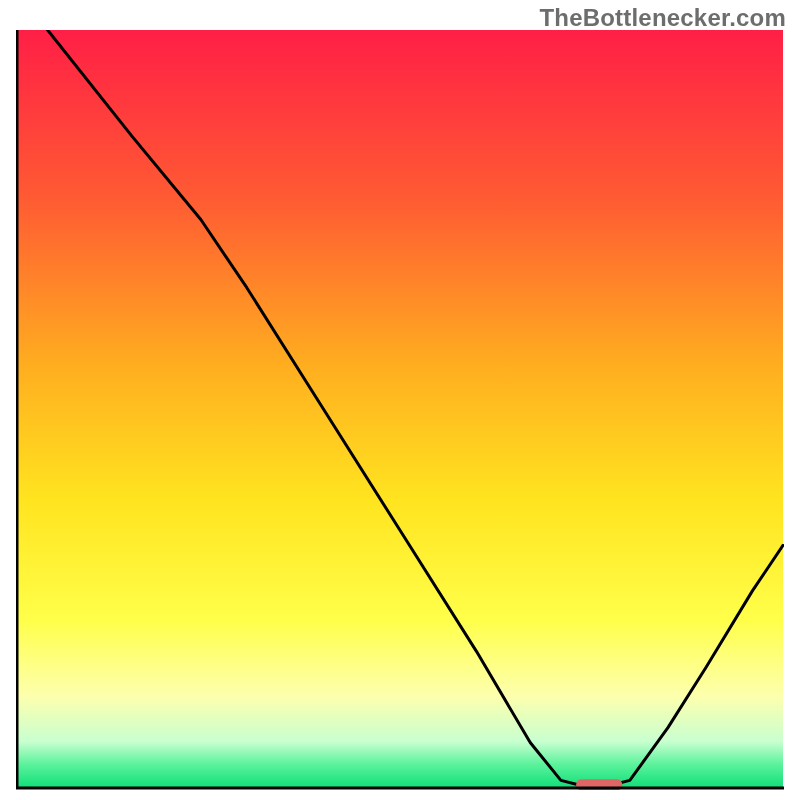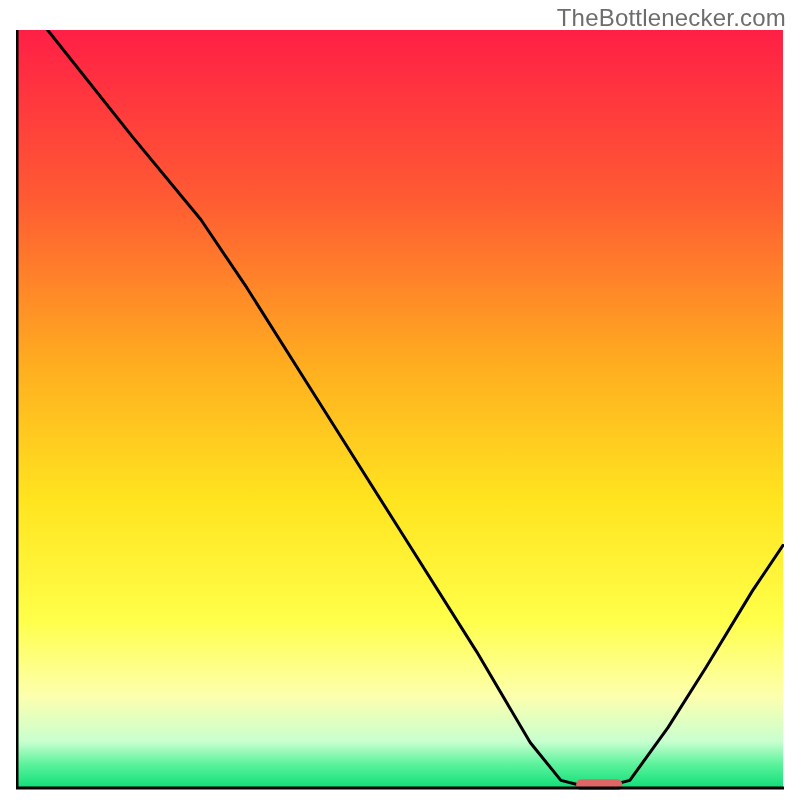--- a/index.html
+++ b/index.html
@@ -14,21 +14,21 @@
   .frame {
     position: relative;
     width: 800px;
     height: 800px;
   }
   .watermark {
     position: absolute;
     top: 4px;
     right: 14px;
     font-size: 24px;
-    font-weight: 400;
+    font-weight: 700;
     color: #6d6d6d;
     letter-spacing: 0.2px;
     z-index: 10;
   }
   .plot {
     position: absolute;
     left: 16px;
     top: 30px;
     width: 768px;
     height: 760px;

